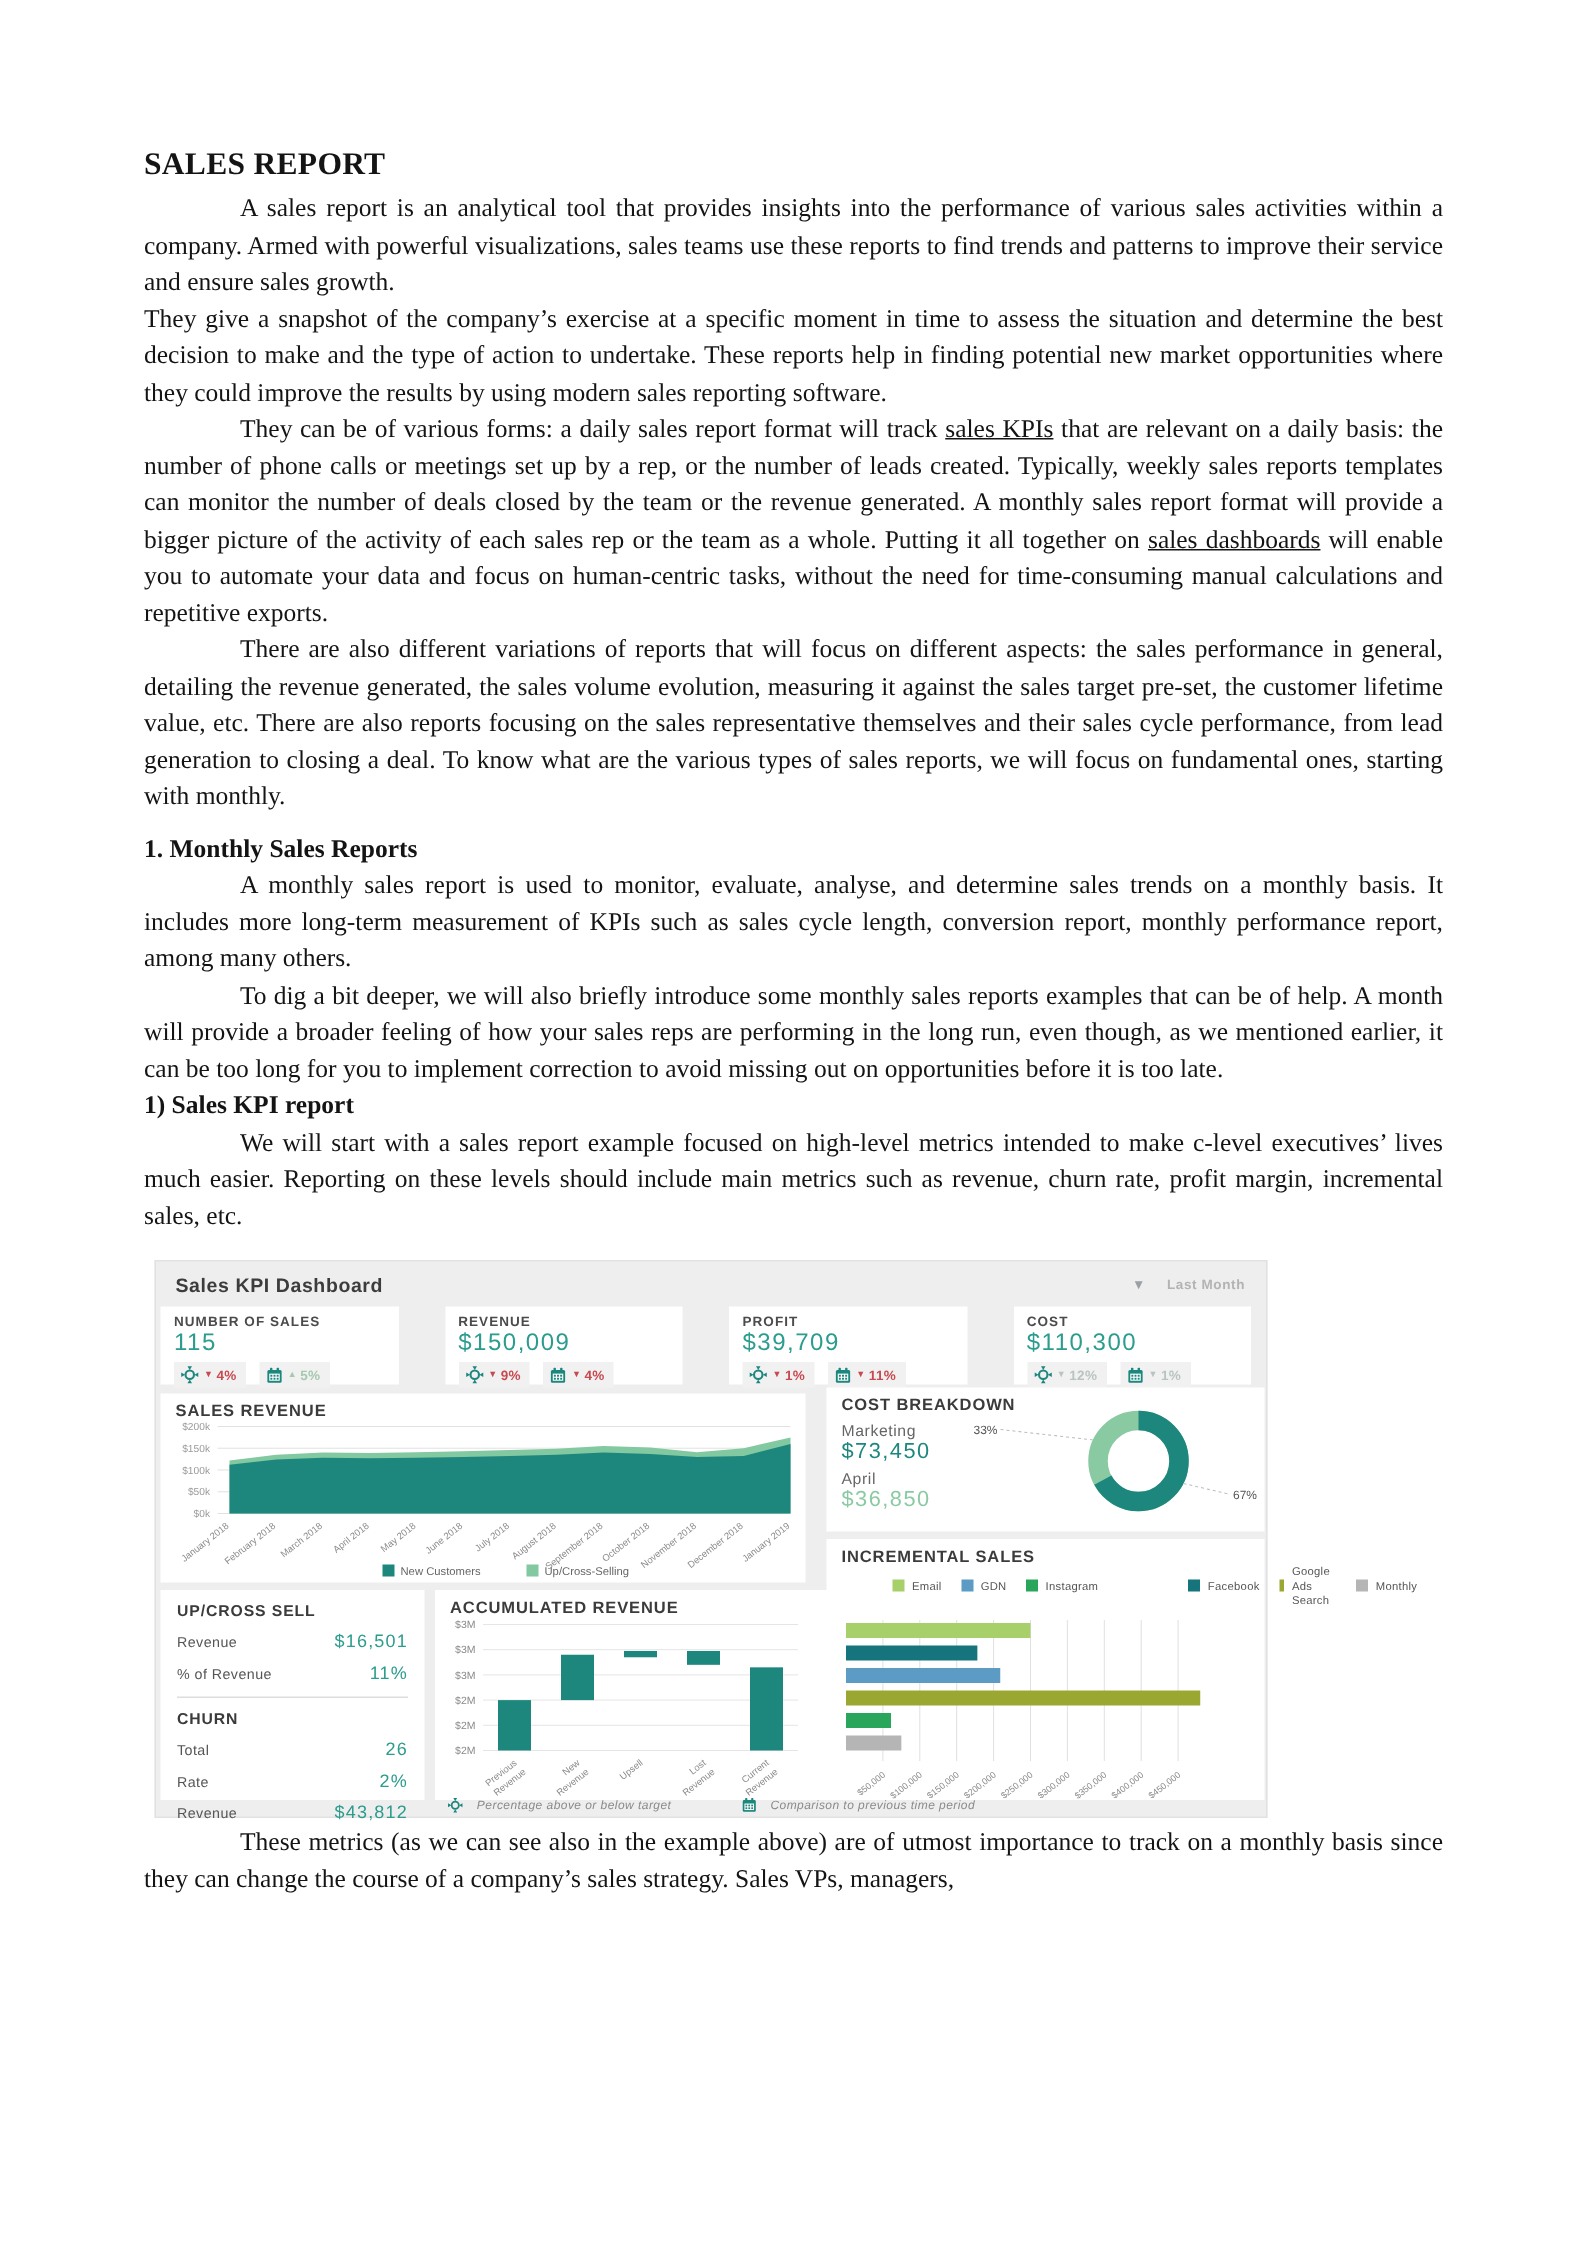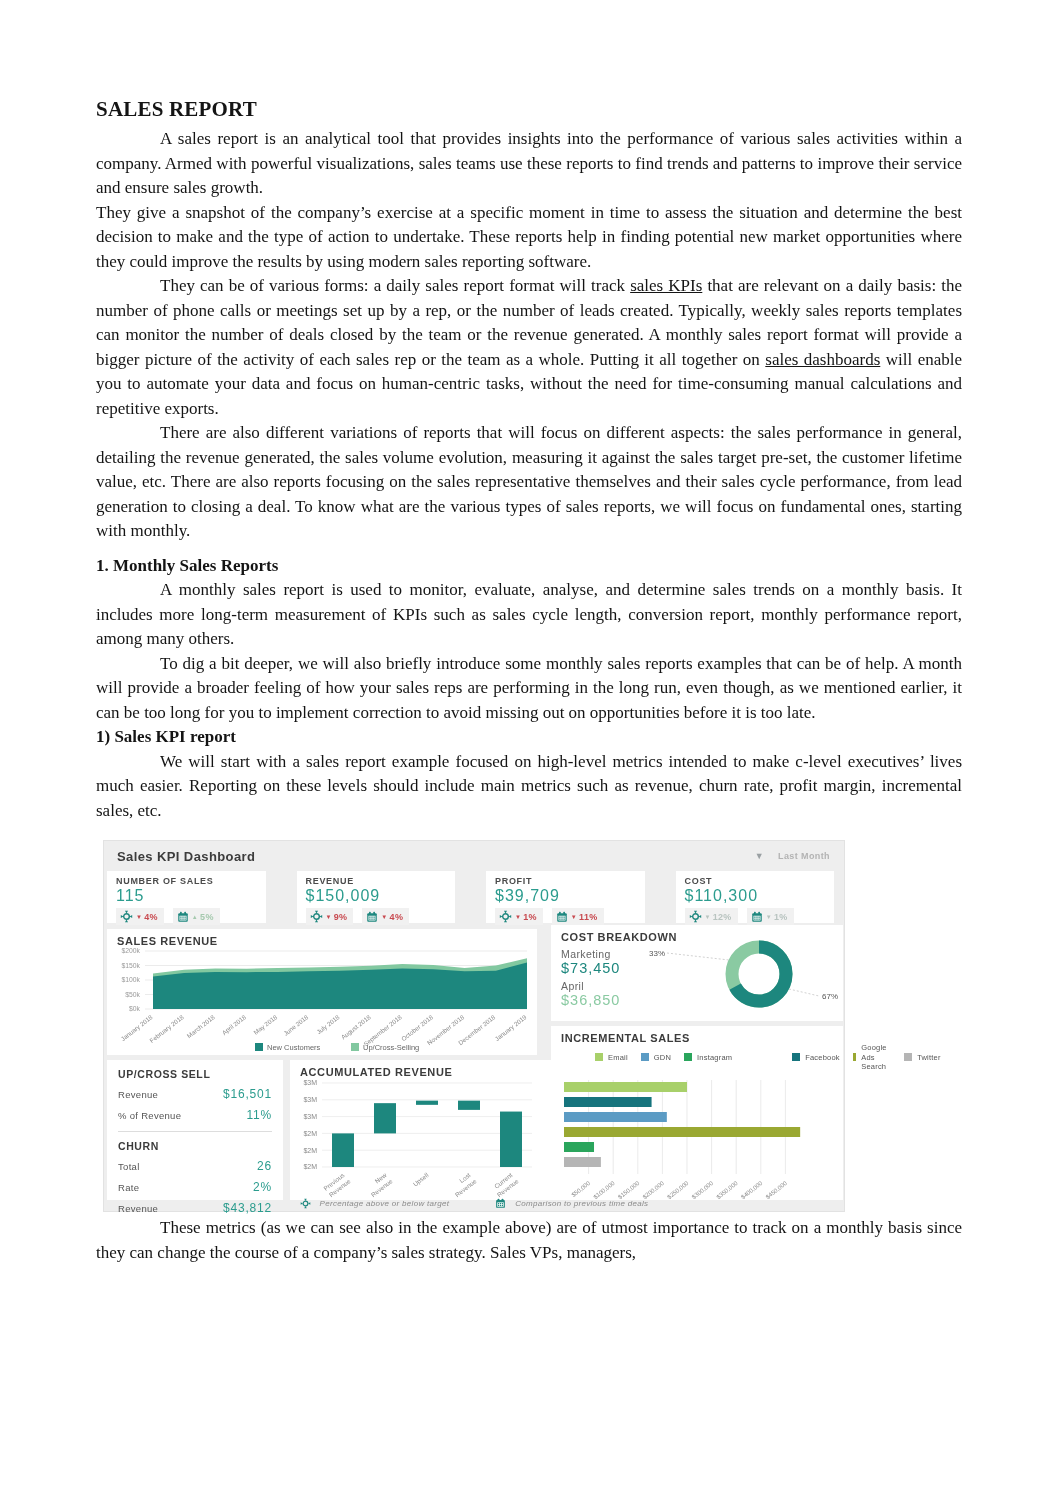--- a/index.html
+++ b/index.html
@@ -356,21 +356,21 @@
             <div class="inc-item">
                 <span class="inc-swatch" style="background-color: rgb(22, 116, 125);"></span>
                 <span>Facebook</span>
               </div>
             <div class="inc-item">
                 <span class="inc-swatch" style="background-color: rgb(154, 168, 50);"></span>
                 <span>Google Ads Search</span>
               </div>
             <div class="inc-item">
                 <span class="inc-swatch" style="background-color: rgb(181, 181, 181);"></span>
-                <span>Twitter</span>
+                <span>Monthly</span>
               </div>
           </div>
         </div>
         <div id="chart-hbar" style="position:absolute;left:0;top:54px;"><svg width="292" height="120" viewBox="0 0 292 120">
               <line x1="37.6" y1="0" x2="37.6" y2="94" stroke="#dcdcdc" stroke-width="0.6"></line>
               <text x="39.6" y="104" font-size="6" fill="#8a8a8a" text-anchor="end" transform="rotate(-38 39.6 104)">$50,000</text>
               <line x1="62.2" y1="0" x2="62.2" y2="94" stroke="#dcdcdc" stroke-width="0.6"></line>
               <text x="64.2" y="104" font-size="6" fill="#8a8a8a" text-anchor="end" transform="rotate(-38 64.2 104)">$100,000</text>
               <line x1="86.8" y1="0" x2="86.8" y2="94" stroke="#dcdcdc" stroke-width="0.6"></line>
               <text x="88.8" y="104" font-size="6" fill="#8a8a8a" text-anchor="end" transform="rotate(-38 88.8 104)">$150,000</text>
@@ -409,19 +409,19 @@
             <rect x="5" y="9.5" width="14" height="9.5" fill="#fff"></rect>
             <g fill="#1d877e">
               <rect x="6.5" y="11" width="2.6" height="2.6"></rect>
               <rect x="10.7" y="11" width="2.6" height="2.6"></rect>
               <rect x="14.9" y="11" width="2.6" height="2.6"></rect>
               <rect x="6.5" y="15" width="2.6" height="2.6"></rect>
               <rect x="10.7" y="15" width="2.6" height="2.6"></rect>
               <rect x="14.9" y="15" width="2.6" height="2.6"></rect>
             </g>
           </svg>
-        <span>Comparison to previous time deals</span>
+        <span>Comparison to previous time period</span>
       </div>
     </div>
 
     <p class="indent">These metrics (as we can see also in the example above) are of utmost importance to track on a monthly basis since they can change the course of a company’s sales strategy. Sales VPs, managers,</p>
   </div>
 </div>
 
 </body></html>

